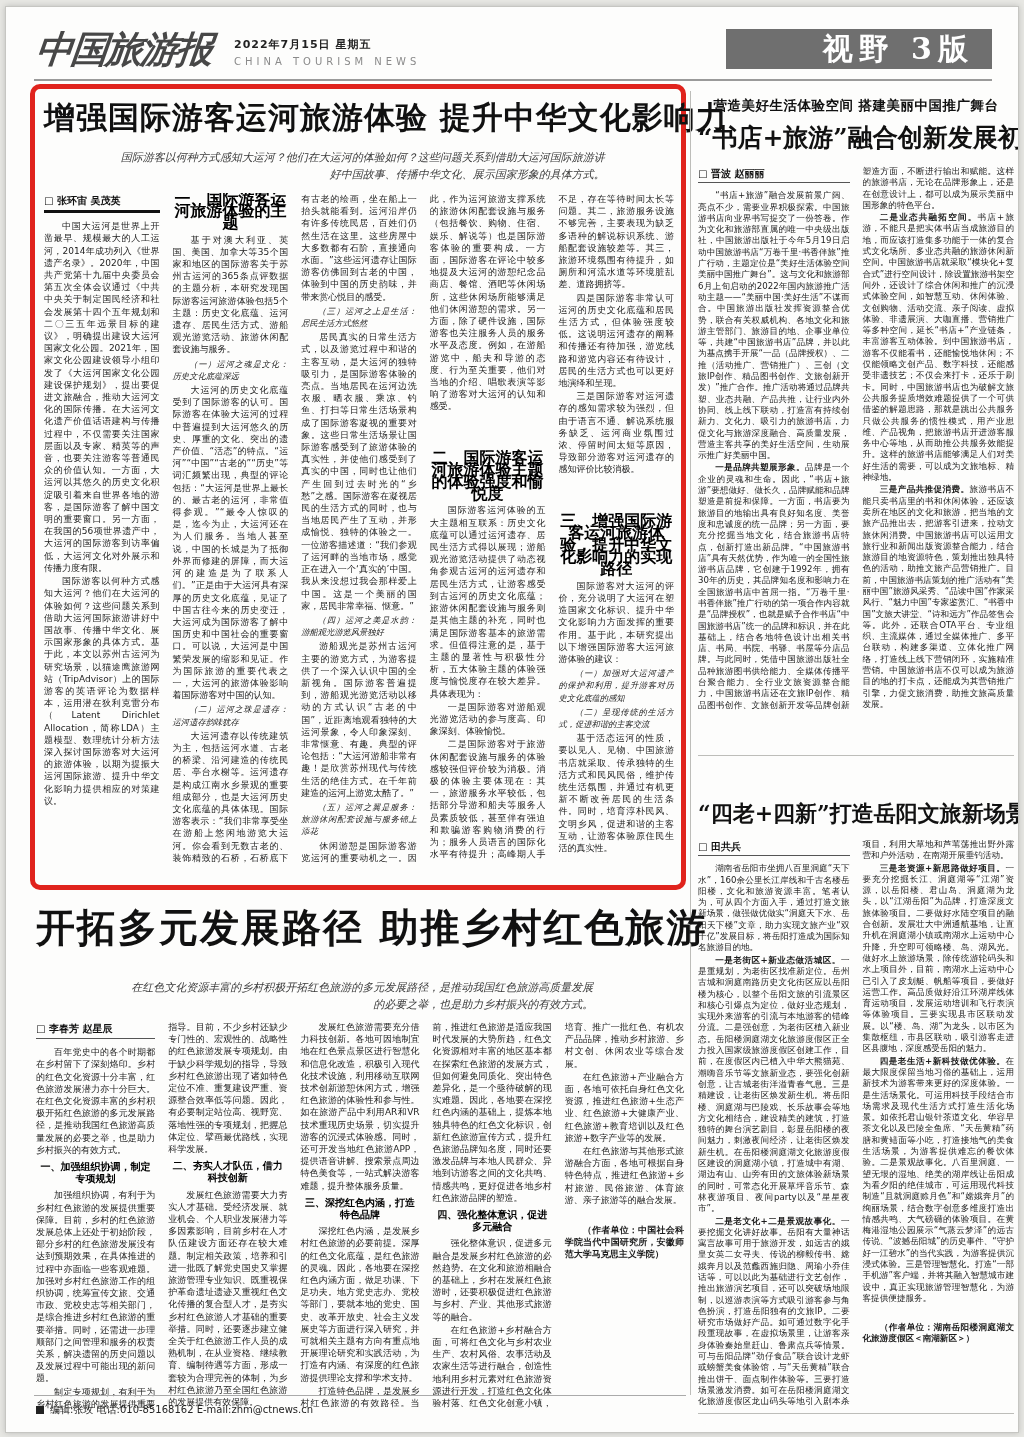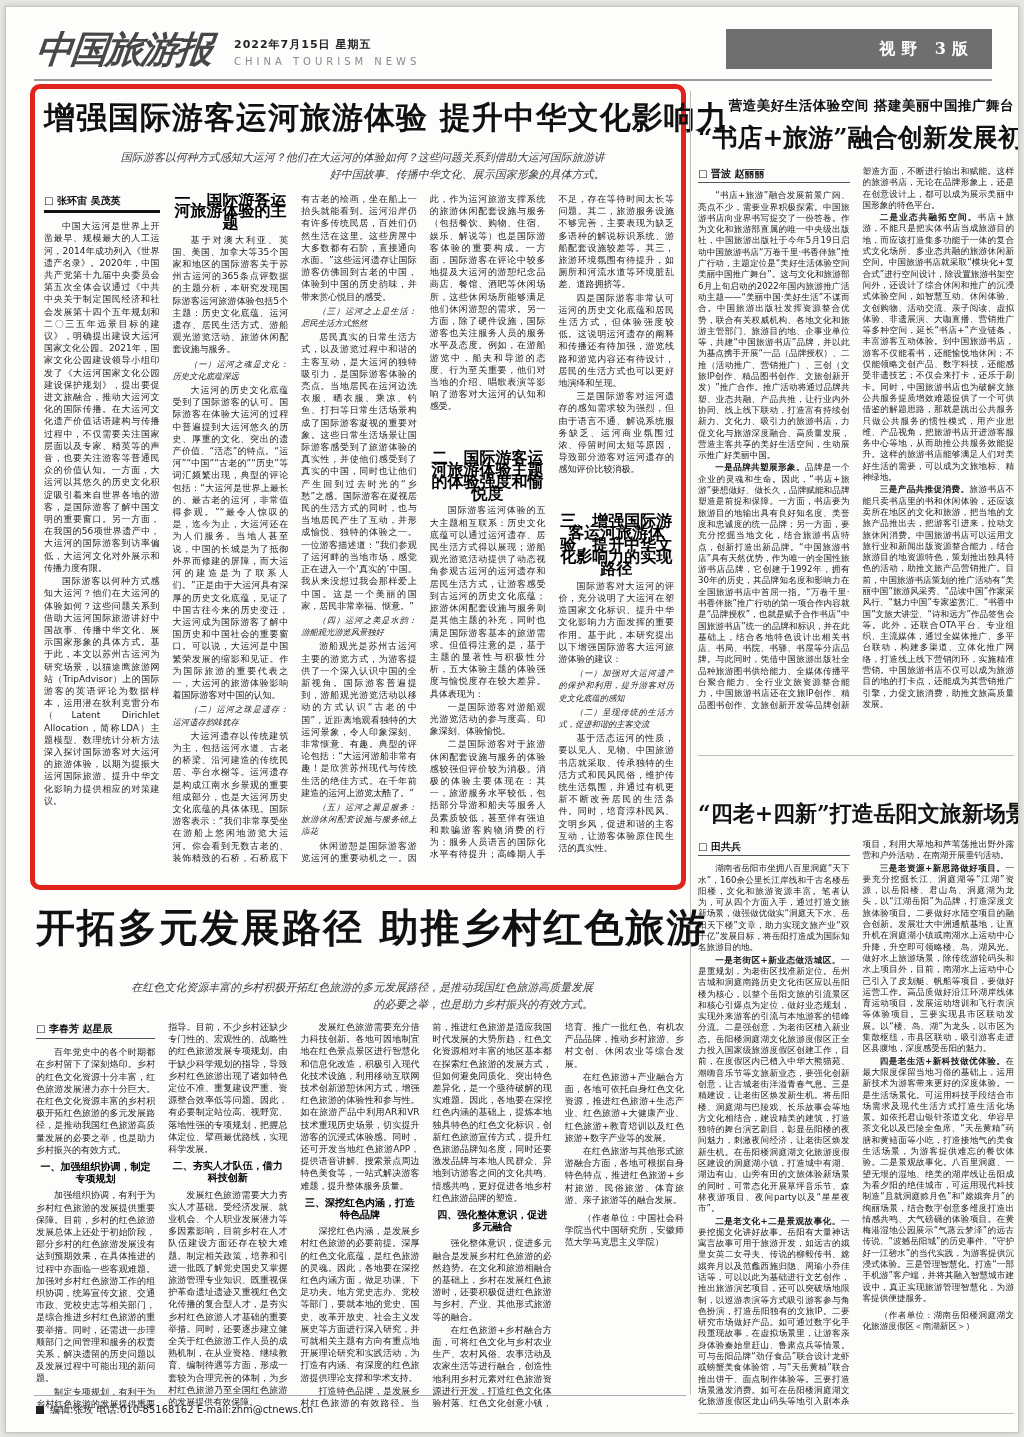--- a/index.html
+++ b/index.html
@@ -8,21 +8,21 @@
          border:1px solid #c6c6c2;box-shadow:0 0 6px rgba(0,0,0,.18);overflow:hidden;}
 
   
   .masthead{position:absolute;top:16px;left:28px;right:26px;height:54px;}
   .logo{position:absolute;left:2px;top:2px;font-family:"DejaVu Serif","Liberation Serif",serif;
         font-style:italic;font-weight:bold;font-size:37px;color:#474747;transform:skewX(-6deg);
         letter-spacing:-2px;white-space:nowrap;}
   .mh-date{position:absolute;left:200px;top:14px;font-size:11px;font-weight:bold;color:#222;letter-spacing:1px;}
   .mh-sub{position:absolute;left:200px;top:33px;font-size:10px;color:#8a8a8a;letter-spacing:4px;}
   .badge{position:absolute;right:0;top:6px;width:266px;height:40px;background:#6f6f6f;color:#fff;
-         font-family:"DejaVu Serif","Liberation Serif",serif;font-weight:bold;font-size:16px;
+         font-family:"DejaVu Serif","Liberation Serif",serif;font-weight:bold;font-size:30px;
          display:flex;align-items:center;justify-content:flex-end;padding-right:18px;box-sizing:border-box;
          letter-spacing:6px;}
   .mh-rule{position:absolute;top:72px;left:28px;right:26px;height:2px;background:#9a9a9a;}
 
   
   .redbox{position:absolute;left:24px;top:77px;width:656px;height:806px;border:5px solid #e0231d;
           border-radius:10px;box-sizing:border-box;pointer-events:none;}
 
   
   .headline{font-family:"DejaVu Serif","Liberation Serif",serif;font-weight:bold;color:#111;
@@ -31,41 +31,41 @@
          text-align:right;}
   .byline{font-weight:bold;font-size:10px;color:#111;padding:2px 0 3px 0;margin-bottom:7px;}
   .byline.heavy{border-bottom:3px solid #111;}
   .byline.thin{border-bottom:1px solid #555;}
   .body-cols{column-gap:13px;column-fill:auto;text-align:justify;color:#1c1c1c;overflow:hidden;}
   .para{margin:0 0 1px 0;}
   .t-p{text-indent:2em;}
   .t-h{font-weight:bold;text-align:center;text-indent:0;margin:5px 0 4px 0;color:#000;}
   .t-s{font-family:"DejaVu Serif","Liberation Serif",serif;font-style:italic;text-indent:2em;
        font-size:.92em;margin:2px 0;}
-  .t-au{font-weight:normal;text-indent:2em;margin-top:6px;}
+  .t-au{font-weight:bold;text-indent:2em;margin-top:18px;}
   .para b{font-weight:bold;}
 
   
   .canal{position:absolute;left:38px;top:88px;width:630px;}
   .canal .headline{font-size:31px;letter-spacing:1px;margin:2px 0 10px 0;}
   .canal .intro{font-size:11px;line-height:17px;width:78%;margin:0 auto 10px auto;}
   .canal .body-cols{column-count:5;font-size:9px;line-height:12.2px;height:676px;}
   .canal .t-h{font-size:16px;margin-top:39px;}
 
   
   .rural{position:absolute;left:30px;top:890px;width:648px;}
   .rural .headline{font-size:39px;letter-spacing:2px;margin:4px 0 24px 0;}
   .rural .intro{font-size:11px;line-height:17px;width:72%;margin:0 auto 8px auto;}
   .rural .body-cols{column-count:5;font-size:9px;line-height:12.2px;height:400px;}
   .rural .t-h{font-size:10px;}
 
   
   .vdiv{position:absolute;left:684px;top:84px;width:1px;height:1304px;background:#bdbdb9;}
   .book{position:absolute;left:692px;top:90px;width:316px;}
-  .book .kicker{font-weight:bold;font-size:13.5px;text-align:right;color:#111;letter-spacing:.5px;margin-bottom:6px;white-space:nowrap;}
+  .book .kicker{font-weight:bold;font-size:13.5px;text-align:center;color:#111;letter-spacing:.5px;margin-bottom:6px;white-space:nowrap;}
   .book .headline{font-size:25px;margin:0 0 12px 0;letter-spacing:0px;}
   .book .body-cols{column-count:2;font-size:8.6px;line-height:11.3px;height:546px;}
   .hdiv1{position:absolute;left:692px;top:748px;width:316px;height:1px;background:#bdbdb9;}
   .yy{position:absolute;left:692px;top:790px;width:316px;}
   .yy .headline{font-size:22px;margin:2px 0 10px 0;}
   .yy .body-cols{column-count:2;font-size:8.6px;line-height:11.3px;height:576px;}
   .hdiv2{position:absolute;left:692px;top:1406px;width:316px;height:1px;background:#bdbdb9;}
 
   
   .foot-rule{position:absolute;left:28px;top:1388px;width:652px;height:1px;background:#aaa;}

